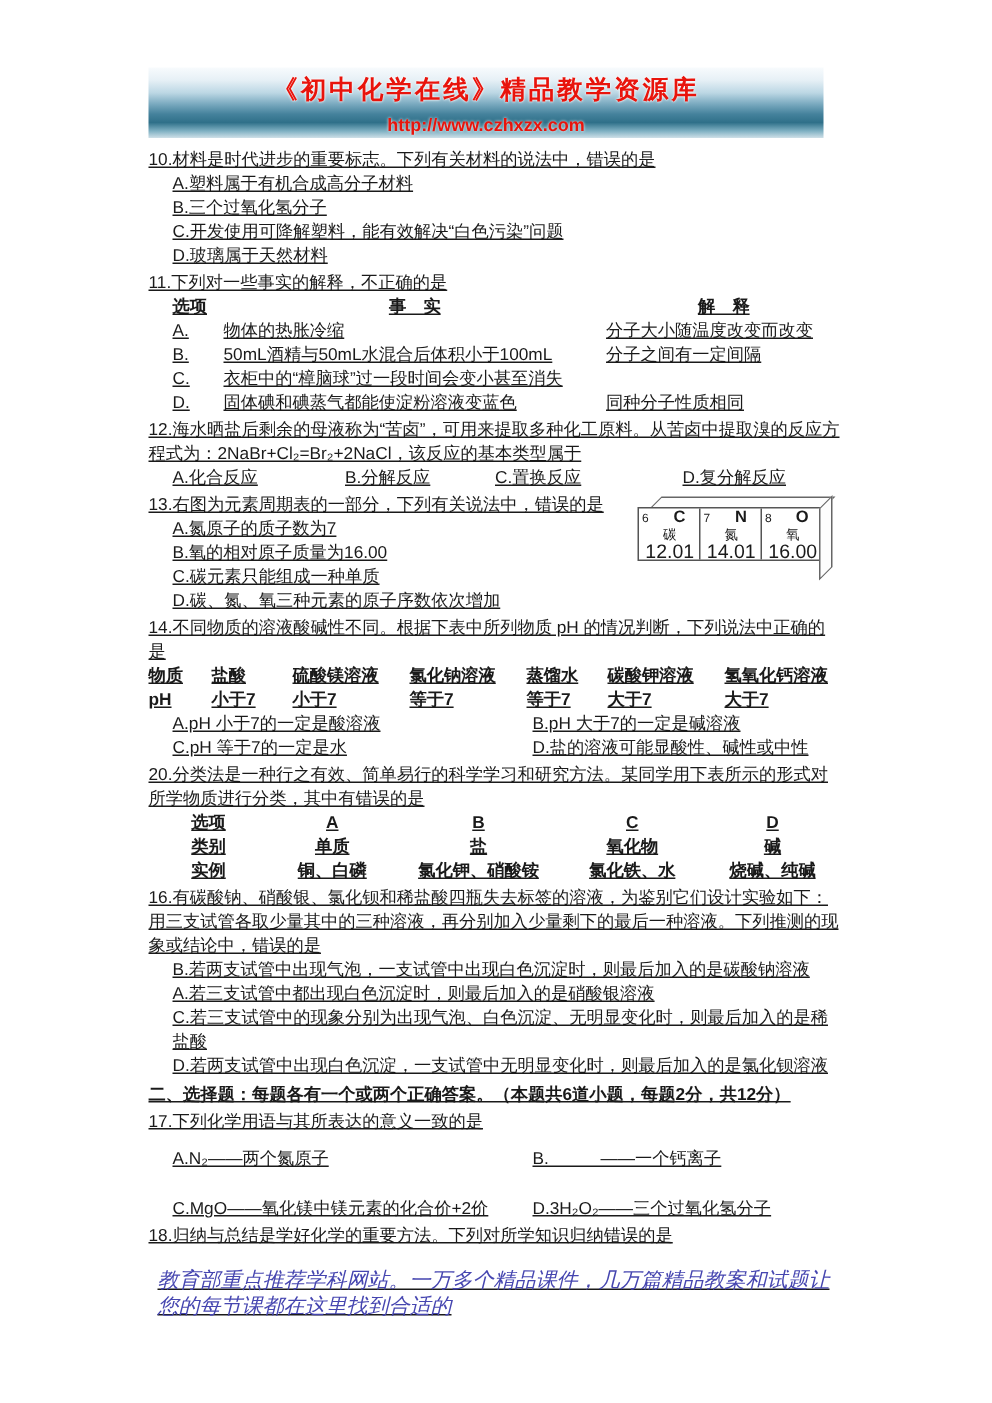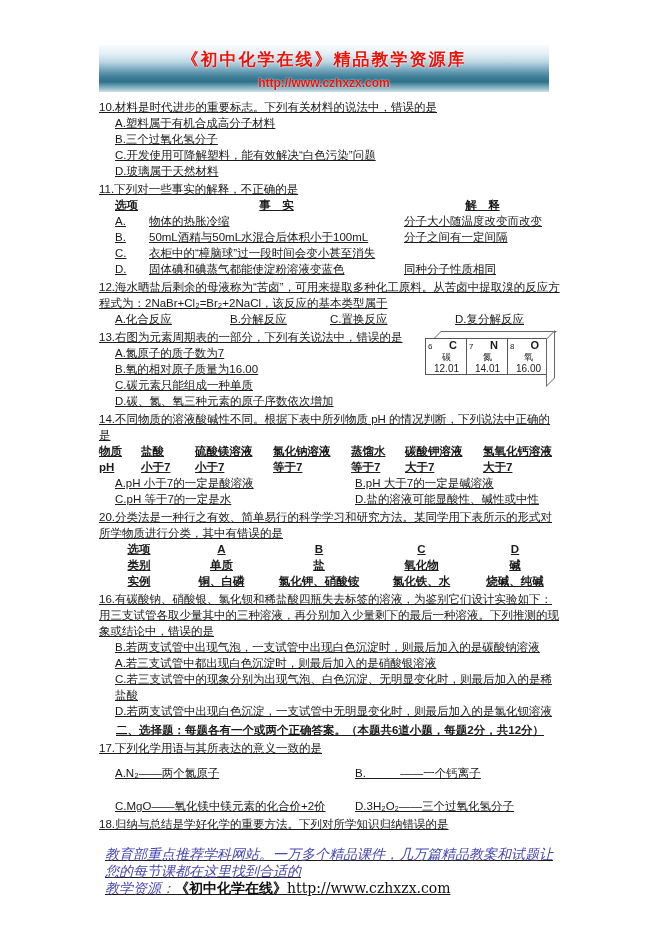--- a/index.html
+++ b/index.html
@@ -51,39 +51,39 @@
     border:1px solid #666; background:#fdfdfd;
     transform:skewX(-45deg); transform-origin:bottom left;
   }
   .pfig-row { position:absolute; left:0; top:7px; display:flex; border:1px solid #555; background:#ffffff; }
   .pcell { width:37px; padding:1px 1px 0 2px; border-right:1px solid #555; text-align:center; }
   .pcell:last-child { border-right:none; }
   .pl1 { display:flex; justify-content:space-between; align-items:baseline; line-height:11px; }
   .pnum { font-size:8px; }
   .psym { font-size:11px; font-weight:bold; margin-right:8px; }
   .pname { font-size:9px; line-height:11px; }
-  .pmass { font-size:10px; line-height:11px; }
+  .pmass { font-size:13px; line-height:11px; }
   .pfig-side {
     position:absolute; left:121px; top:8px; width:7px; height:46px;
     border:1px solid #666; background:#fdfdfd;
     transform:skewY(-45deg); transform-origin:top left;
   }
 
   
   .t14 { font-weight:bold; }
   .t14-row { display:grid; grid-template-columns:42px 54px 78px 78px 54px 78px 1fr; }
 
   
   .optrow2 { display:grid; grid-template-columns:240px 1fr; padding-left:16px; }
 
   
   .t15 { font-weight:bold; text-align:center; }
   .t15-row { display:grid; grid-template-columns:80px 85px 110px 95px 1fr; }
 
-  .section2 { font-weight:bold; margin:3px 0 2px 0;text-align:center; }
+  .section2 { font-weight:bold; margin:3px 0 2px 0; }
 
   .q17-row1 { margin-top:9px; }
   .q17-row2 { margin-top:17px; }
   .q18 { margin-top:0; }
 
   
   .footer {
     margin-top:14px; padding-left:6px;
     font-family:"DejaVu Serif","Liberation Serif",serif; font-style:italic;
     font-size:14px; line-height:17px; color:#4646b0;
@@ -270,19 +270,16 @@
         <span>D.3H₂O₂——三个过氧化氢分子</span>
       </div>
     </div>
 
     <div class="q q18">
       <div class="stem">18.归纳与总结是学好化学的重要方法。下列对所学知识归纳错误的是</div>
     </div>
 
     <div class="footer">
       <div>教育部重点推荐学科网站。一万多个精品课件，几万篇精品教案和试题让您的每节课都在这里找到合适的</div>
-      <div>
-        <span>教学资源：</span><span class="site">《初中化学在线》</span><span class="url">http://www.czhxzx.com</span>
-      </div>
     </div>
 
   </div>
 </div>
 
 </body></html>

